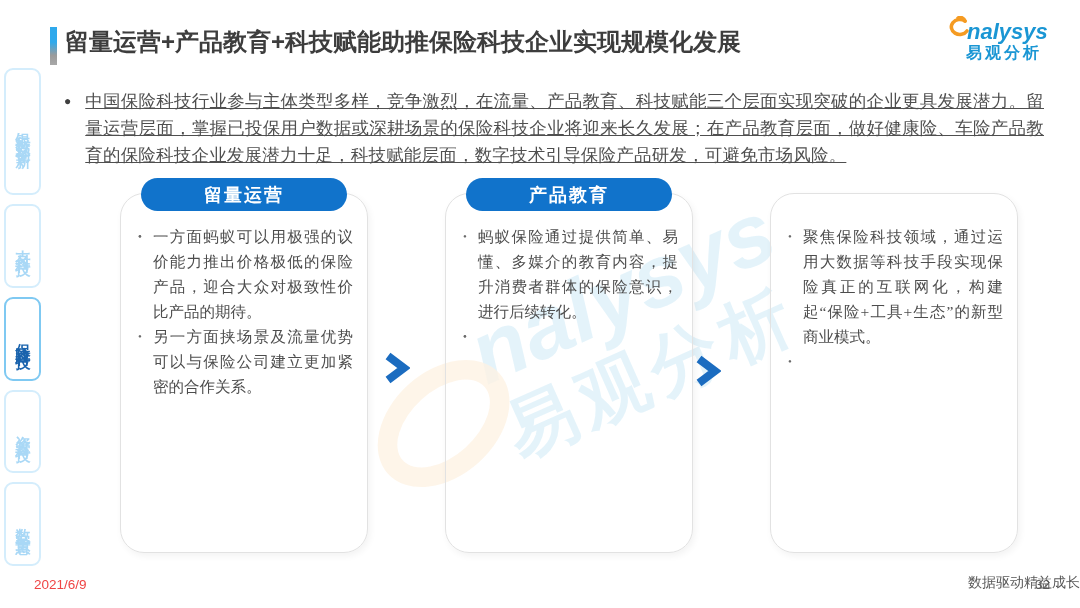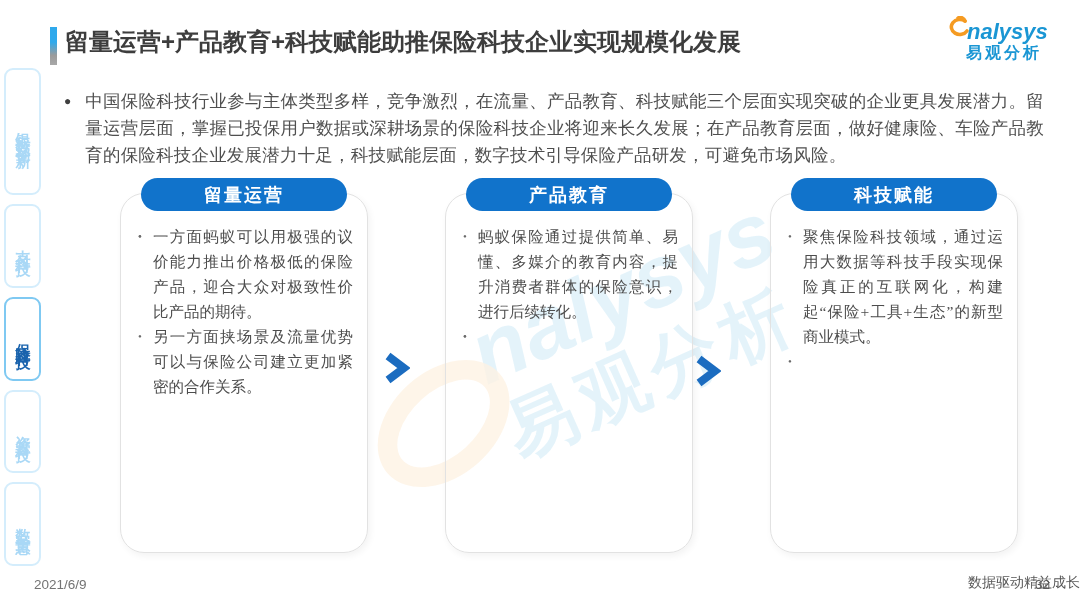--- a/index.html
+++ b/index.html
@@ -40,21 +40,21 @@
   
   .intro{
     position:absolute; left:64px; top:88px; width:980px;
     display:flex; align-items:flex-start;
   }
   .intro-marker{
     font-size:12px; color:#3f3f3f; line-height:27px; margin-right:14px; flex:none;
   }
   .intro-text{
     font-size:17.5px; color:var(--body-text); line-height:27px;
-    text-align:justify; letter-spacing:0.2px;
+    text-align:justify; letter-spacing:0.2px;text-decoration:underline;
   }
   
   .sidebar{
     position:absolute; left:4px; top:68px; width:37px; height:498px;
     display:flex; flex-direction:column; gap:9px;
   }
   .tab{
     flex:1 1 0; border:2px solid var(--tab-inactive-border); border-radius:9px;
     background:#fff; color:var(--tab-inactive-text);
     writing-mode:vertical-rl; text-orientation:upright;
@@ -112,21 +112,21 @@
     text-align:justify;
   }
   .card li .dot{
     position:absolute; left:1px; top:0; font-size:11px; color:#6a6a6a;
   }
   
   .arrow{position:absolute; z-index:2; width:26px; height:32px;}
   .arrow-1{left:384px; top:352px;}
   .arrow-2{left:695px; top:355px;}
   
-  .footer-date{position:absolute; left:34px; bottom:16px; font-size:13.5px; color:#737373;}
+  .footer-date{position:absolute; left:34px; bottom:16px; font-size:13.5px; color:#ef4444;}
   .footer-center{position:absolute; left:0; right:0; bottom:16px; text-align:right; font-size:14px; color:#595959;padding-left:19px;}
   .footer-page{position:absolute; right:30px; bottom:16px; font-size:13.5px; color:#595959;}
 </style>
 </head>
 <body>
 
 <div class="accent-bar"></div>
 <div class="page-title">留量运营+产品教育+科技赋能助推保险科技企业实现规模化发展</div>
 
 <div class="logo">
@@ -172,21 +172,20 @@
     </div>
     <div class="card">
       <div class="pill">产品教育</div>
       <ul>
         <li><span class="dot">•</span><span>蚂蚁保险通过提供简单、易懂、多媒介的教育内容，提升消费者群体的保险意识，进行后续转化。</span></li>
         <li><span class="dot">•</span></li>
         <li><span class="dot">•</span></li>
       </ul>
     </div>
     <div class="card">
-      <div class="pill">科技赋能</div>
       <ul>
         <li><span class="dot">•</span><span>聚焦保险科技领域，通过运用大数据等科技手段实现保险真正的互联网化，构建起“保险+工具+生态”的新型商业模式。</span></li>
         <li><span class="dot">•</span></li>
       </ul>
     </div>
   </div>
 
 <svg class="arrow arrow-1" viewBox="0 0 26 32">
   <polyline points="4,4 20,16 4,28" fill="none" stroke="#1b6cc0" stroke-width="8"></polyline>
 </svg>

